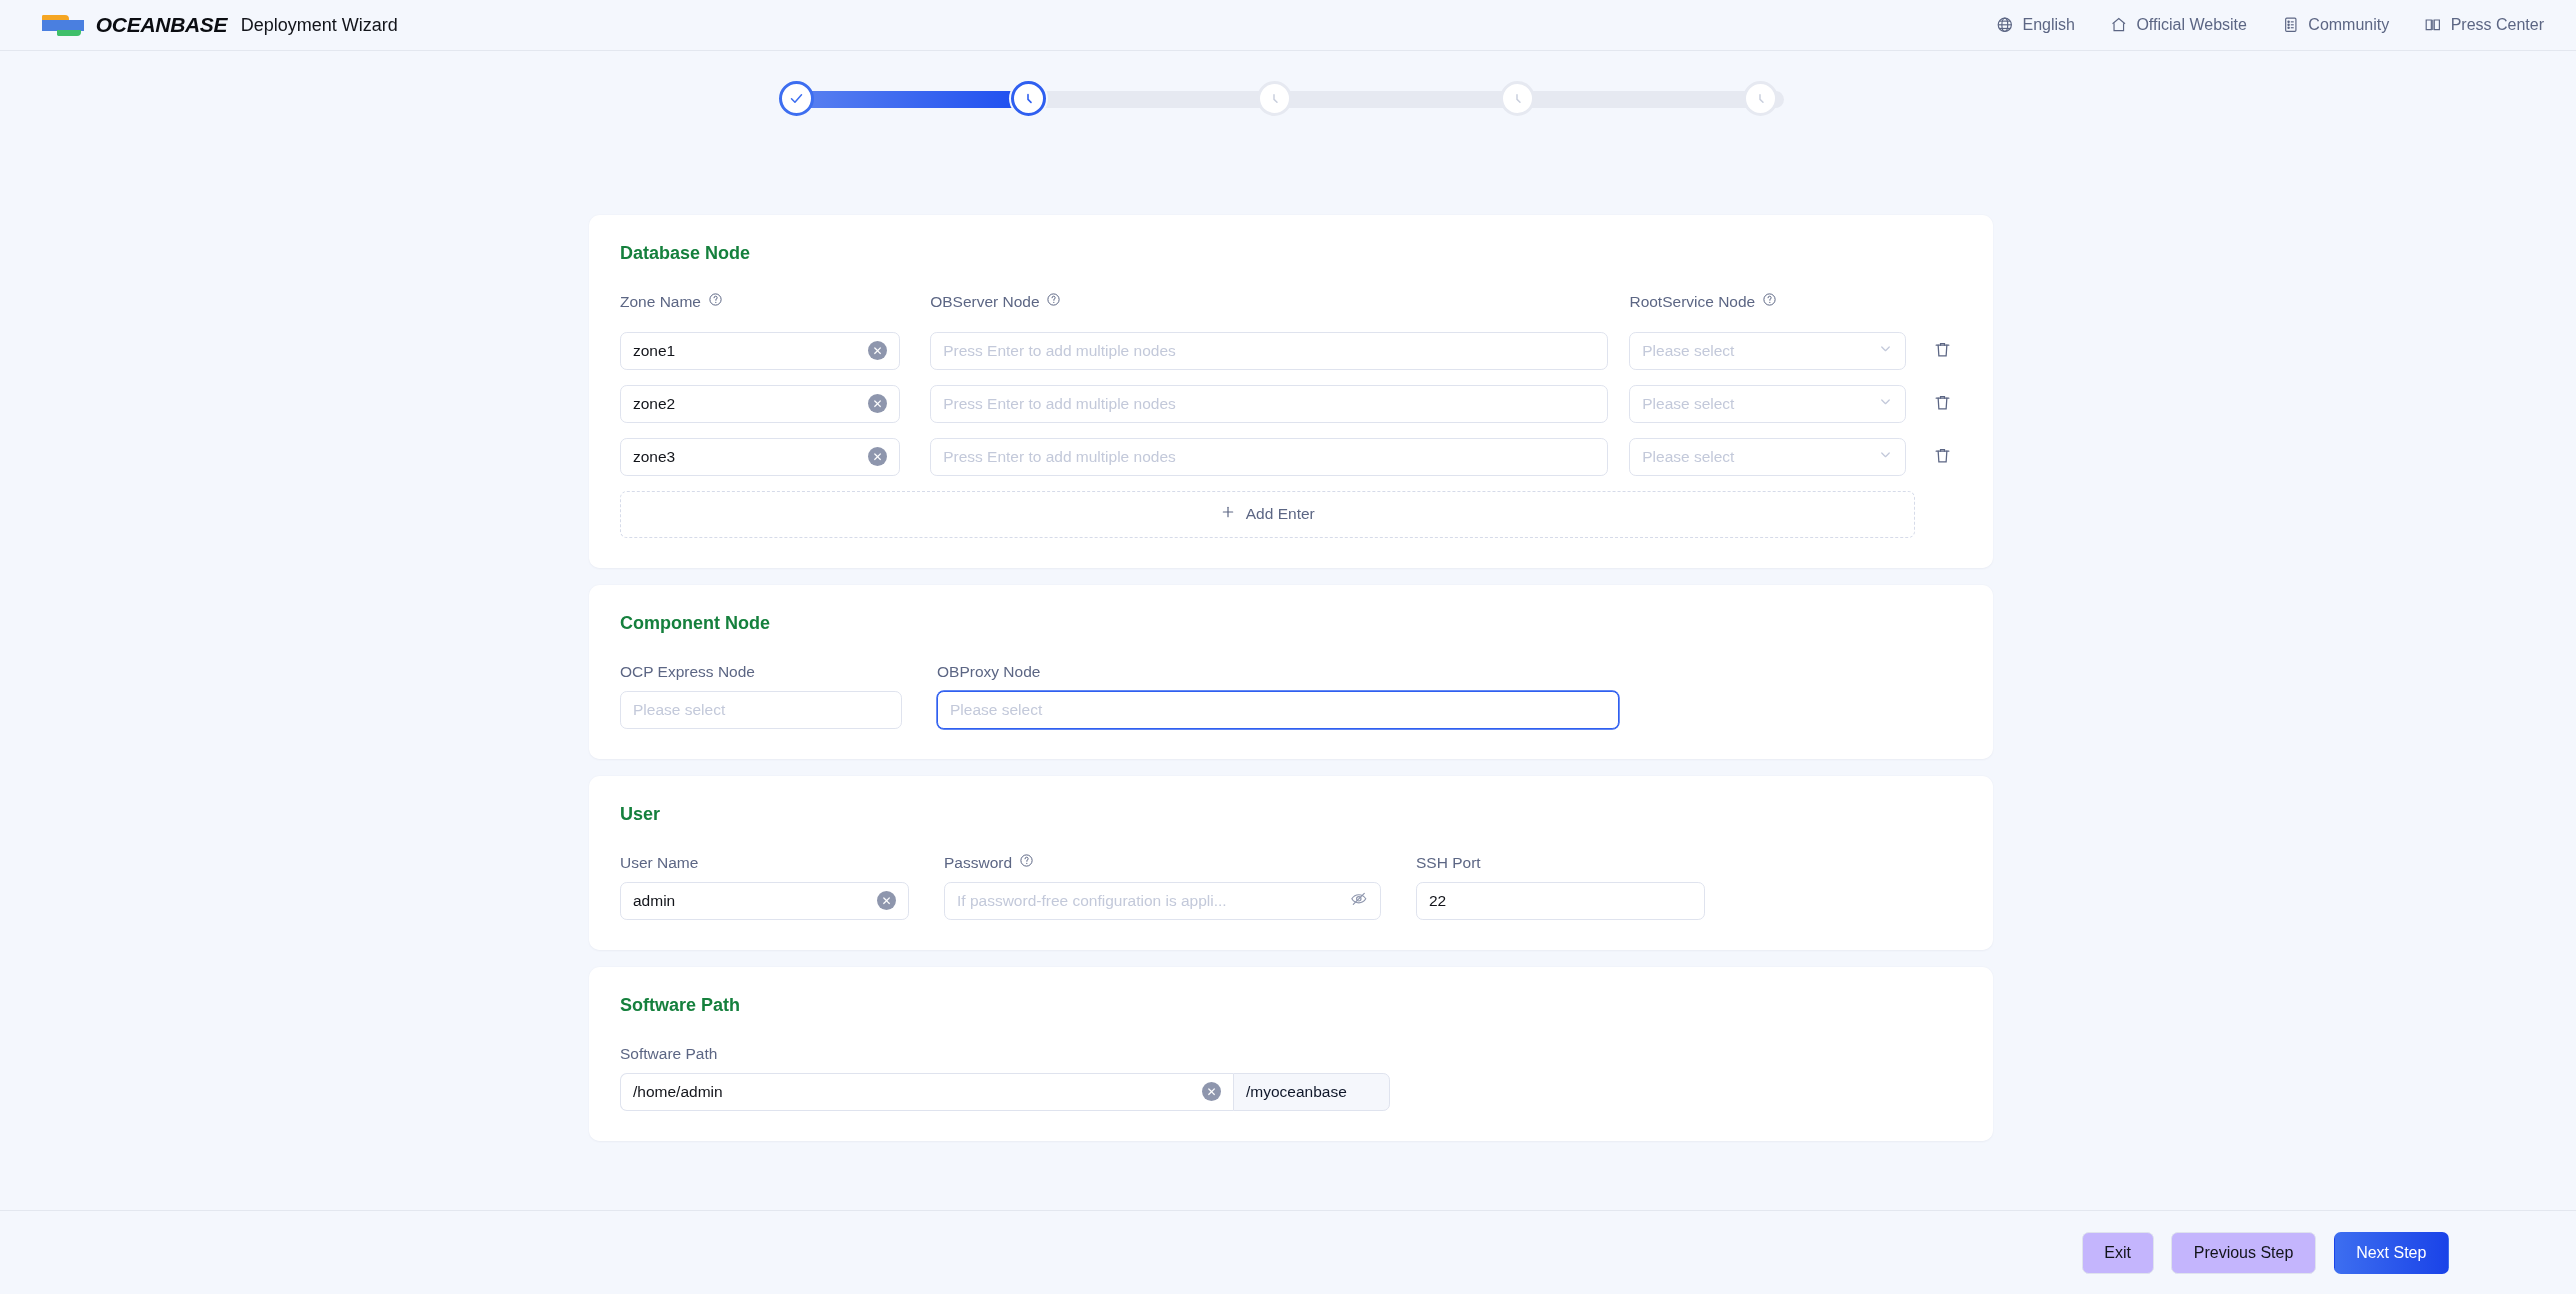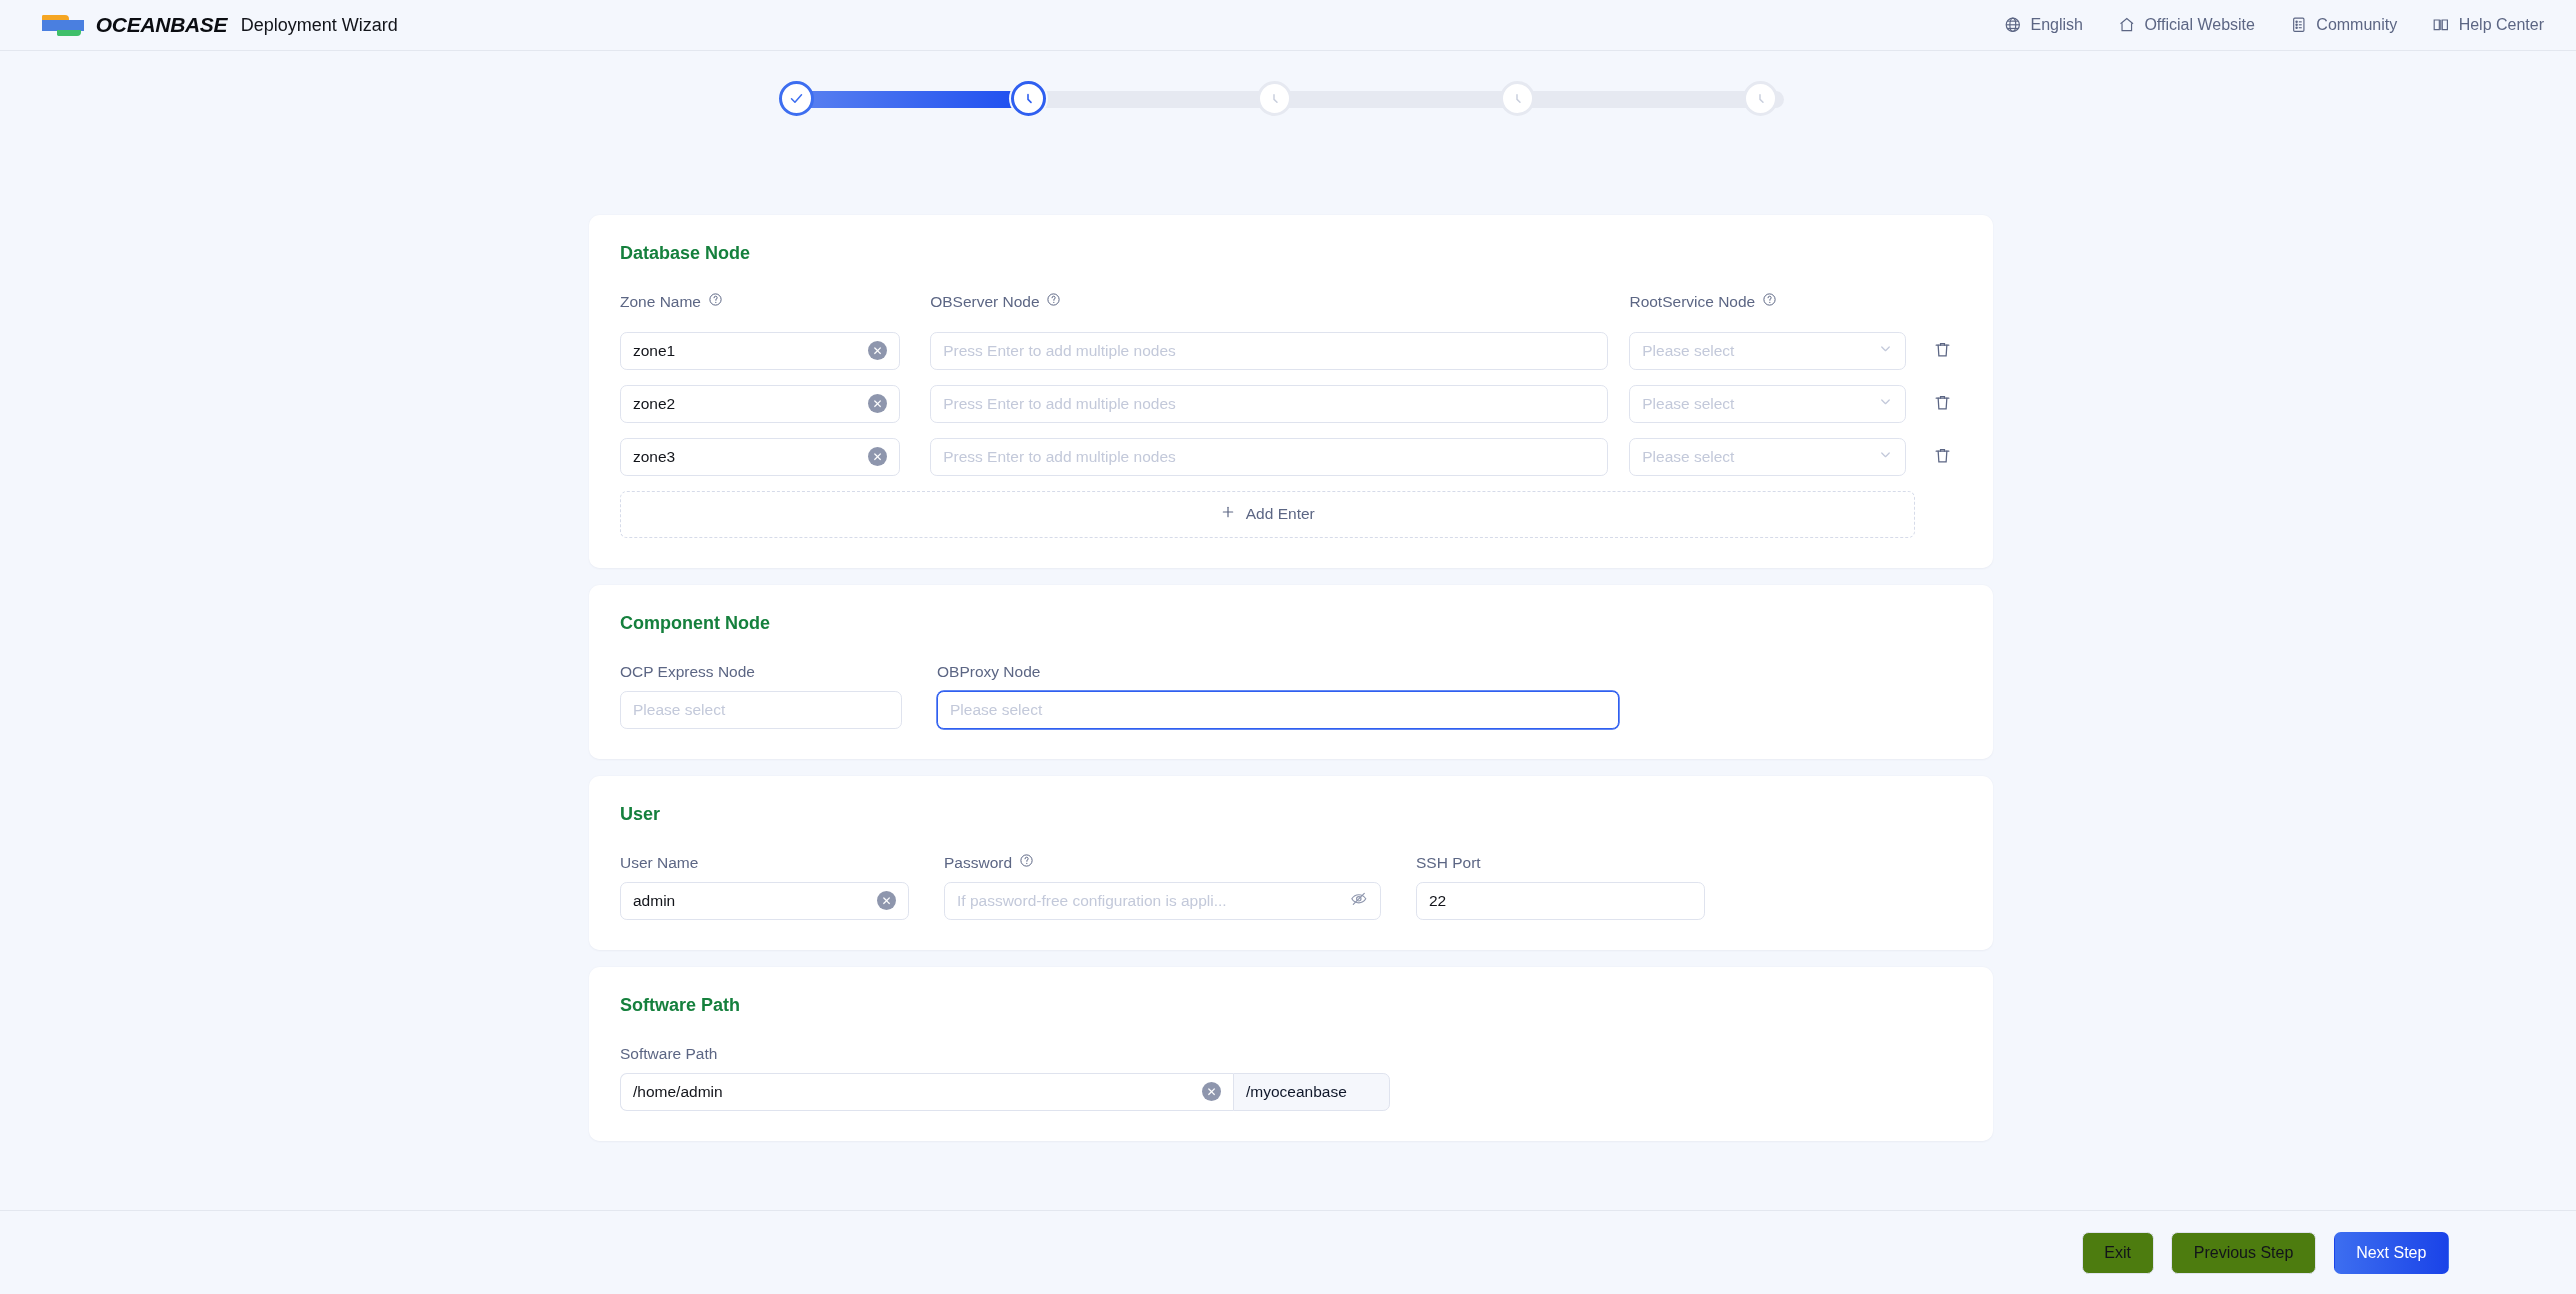--- a/index.html
+++ b/index.html
@@ -147,21 +147,21 @@
   .footer {
     position: absolute; left: 0; bottom: 0; width: 2576px; height: 84px;
     background: #f4f7fd; border-top: 1.4px solid #e3e7ef;
     display: flex; align-items: center; justify-content: flex-end;
     padding-right: 127px; gap: 17.6px;
   }
   .btn {
     height: 42px; border-radius: 6.8px; font-size: 16px;
     display: flex; align-items: center; justify-content: center;
     padding: 0 21.6px; cursor: pointer; border: 1.4px solid #dfe3ee;
-    background: #4d7c0f; color: #12141a;
+    background: #c4b5fd; color: #12141a;
   }
   .btn.primary {
     background: linear-gradient(90deg,#3d6ef0 0%,#1a43e8 100%);
     color: #fff; border-color: transparent;
   }
 </style>
 </head>
 <body>
 
 <div class="header">
@@ -215,21 +215,21 @@
     </div>
 
     <div class="hnav-item">
       <span>
         <svg width="17.6" height="17.6" viewBox="0 0 24 24" fill="none" stroke="#5c6684" stroke-width="1.6">
           <path d="M3 5.5h7v13H3z"></path>
             <path d="M14 5.5h7v13h-7z"></path>
             <line x1="12" y1="5" x2="12" y2="19"></line>
         </svg>
       </span>
-      <span>Help Center</span>
+      <span>Press Center</span>
     </div>
   </div>
 </div>
 
 <div class="stepper">
   <div class="steps-rail">
     <div class="rail-bg"></div>
     <div class="rail-fill"></div>
 
     <div class="step-dot done" style="left:0px">

